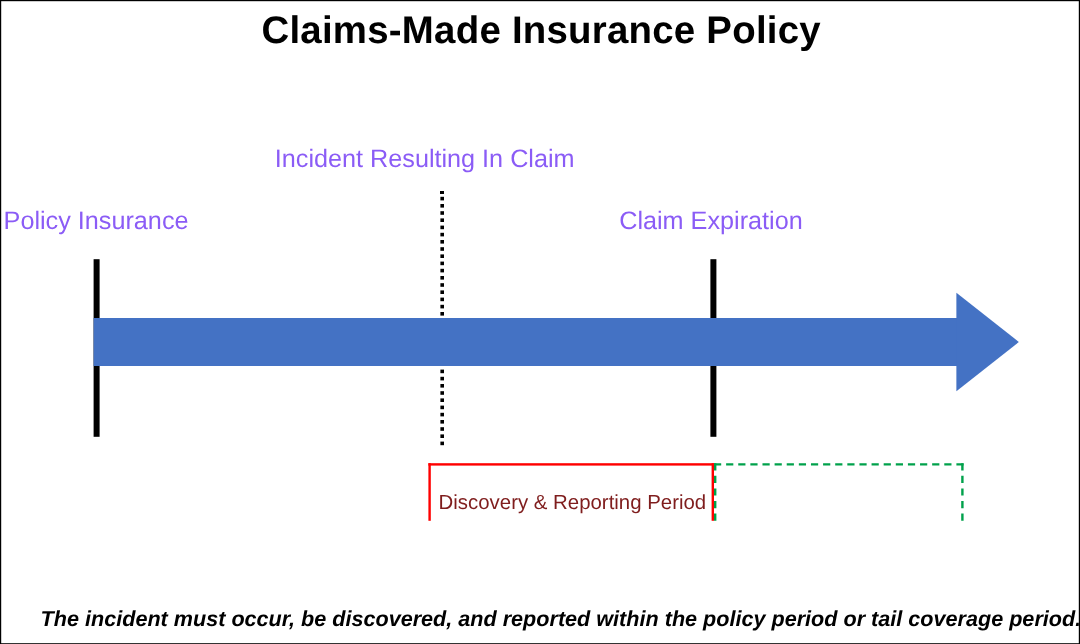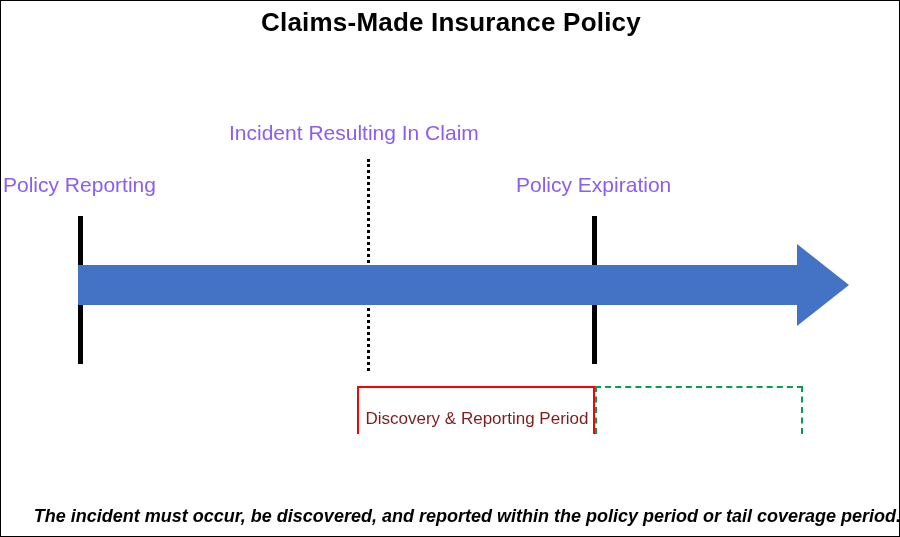--- a/index.html
+++ b/index.html
@@ -20,21 +20,21 @@
     overflow: hidden;
   }
 
   
   #title {
     position: absolute;
     top: 6px;
     left: 0;
     width: 900px;
     text-align: center;
-    font-size: 26px;
+    font-size: 32px;
     font-weight: bold;
     color: #000000;
     letter-spacing: 0.2px;
   }
 
   
   .tl-label {
     position: absolute;
     font-size: 21px;
     color: #8b5cf6;
@@ -159,23 +159,23 @@
     color: #000000;
   }
 </style>
 </head>
 <body>
 
 <div id="page">
 
   <div id="title">Claims-Made Insurance Policy</div>
 
-  <div class="tl-label" id="label-inception">Policy Reporting</div>
+  <div class="tl-label" id="label-inception">Policy Insurance</div>
   <div class="tl-label" id="label-incident">Incident Resulting In Claim</div>
-  <div class="tl-label" id="label-expiration">Policy Expiration</div>
+  <div class="tl-label" id="label-expiration">Claim Expiration</div>
 
   <div class="vmarker" id="marker-inception"></div>
   <div id="marker-incident"></div>
   <div class="vmarker" id="marker-expiration"></div>
 
   <div id="arrow-bar"></div>
   <div id="arrow-head"></div>
 
   <div id="range-discovery"></div>
   <div id="range-discovery-label">Discovery &amp; Reporting Period</div>

